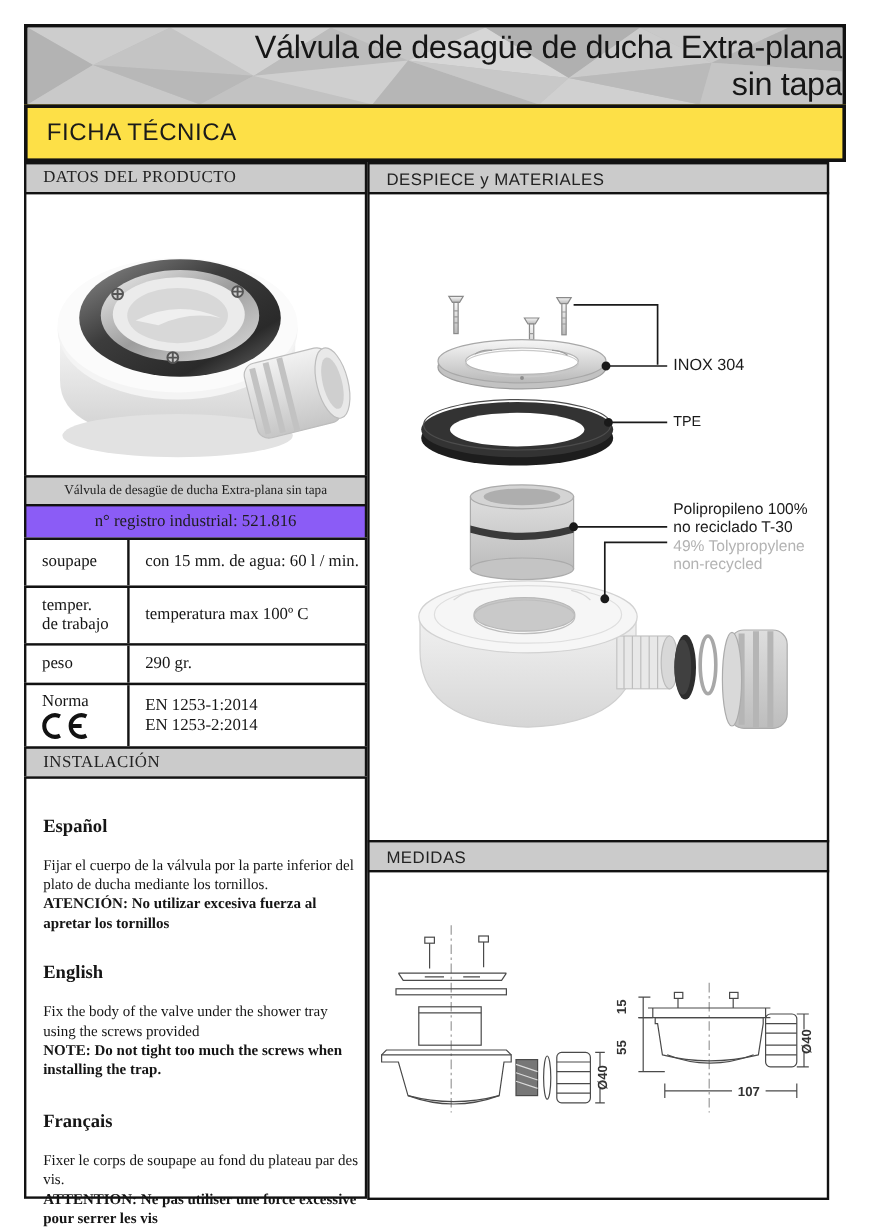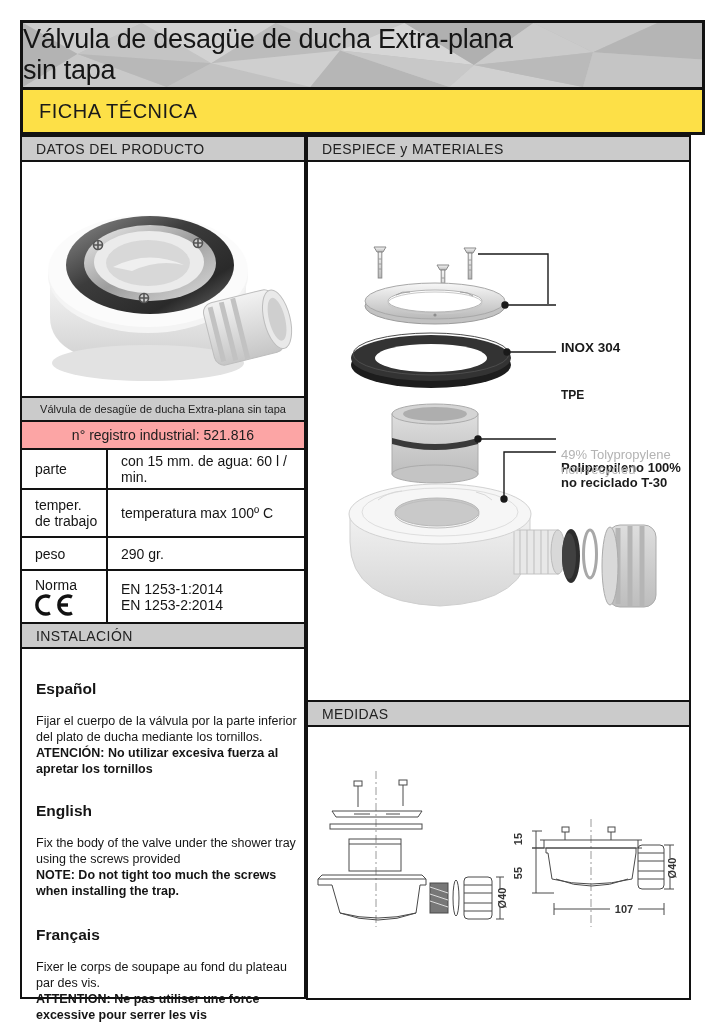--- a/index.html
+++ b/index.html
@@ -3,61 +3,61 @@
 <meta charset="utf-8">
 <style>
   html,body{margin:0;padding:0;background:#ffffff;}
   .page{position:relative;width:725px;height:1024px;background:#ffffff;
         font-family:"Liberation Sans",sans-serif;color:#151515;overflow:hidden;}
 
   
   .header-box{position:absolute;left:20px;top:20px;width:685px;height:70px;
               border:3px solid #121212;box-sizing:border-box;overflow:hidden;}
   .header-poly{position:absolute;inset:0;width:100%;height:100%;}
-  .header-title{position:relative;z-index:2;text-align:left;font-size:27px;
+  .header-title{position:relative;z-index:2;text-align:right;font-size:27px;
                 line-height:31px;padding-top:1px;color:#161616;letter-spacing:-.3px;}
   .subtitle-bar{position:absolute;left:20px;top:87px;width:685px;height:48px;
                 border:3px solid #121212;box-sizing:border-box;background:#fde047;
                 display:flex;align-items:center;padding-left:16px;font-size:20px;
                 letter-spacing:.5px;color:#1a1a1a;}
 
   
-  .left-col{position:absolute;left:20px;top:135px;width:286px;}
+  .left-col{position:absolute;left:20px;top:135px;width:286px;font-family:Liberation Serif, serif;}
   .right-col{position:absolute;left:306px;top:135px;width:385px;}
   .stack > * + *{margin-top:-2px;}
   .cellbox{border:2px solid #121212;box-sizing:border-box;background:#fff;position:relative;}
   .section-head{height:27px;background:#cbcbcb;display:flex;align-items:center;
                 padding-left:14px;font-size:14px;letter-spacing:.4px;color:#222;}
 
   
   .photo-box{height:238px;display:flex;align-items:center;justify-content:center;}
   .tbar1{height:26px;background:#cbcbcb;display:flex;align-items:center;
          justify-content:center;font-size:11px;color:#1d1d1d;text-align:center;}
-  .tbar2{height:30px;background:#fca5a5;display:flex;align-items:center;
+  .tbar2{height:30px;background:#8b5cf6;display:flex;align-items:center;
          justify-content:center;font-size:14px;color:#1d1d1d;}
   .trow{display:grid;grid-template-columns:86px 1fr;}
   .trow .tlabel{border-right:2px solid #121212;display:flex;flex-direction:column;
                 justify-content:center;padding-left:13px;font-size:14px;}
   .trow .tvalue{display:flex;flex-direction:column;justify-content:center;
                 padding-left:13px;font-size:14px;}
   .h42{height:42px}.h50{height:50px}.h35{height:35px}.h55{height:55px}
   .pre{white-space:pre-line;}
   .sr{position:absolute;width:1px;height:1px;overflow:hidden;clip-path:inset(50%);}
 
   .instructions{height:352px;padding:20px 2px 0 14px;font-size:12.5px;line-height:16px;}
   .lang-head{font-size:15.5px;font-weight:bold;margin:14px 0 16px 0;}
   .lang-head.first{margin-top:12px;}
   .lang-body{margin:0;}
   .lang-note{margin:0;font-weight:bold;}
 
   
   .diagram-box{height:542px;}
   .measure-box{height:275px;}
   .diag-label{position:absolute;font-size:13px;color:#1a1a1a;}
-  .diag-label.strong{font-weight:bold;margin-top:44px;}
+  .diag-label.strong{font-weight:normal;}
   .diag-label.gray{color:#b3b3b3;}
   .lh15{line-height:15px;}
 
   svg{display:block;}
   .dimtext{font-size:11px;font-weight:bold;fill:#333;font-family:"Liberation Sans",sans-serif;}
 </style>
 </head>
 <body>
 
 <div class="page">
@@ -151,21 +151,21 @@
           <ellipse cx="250" cy="160" rx="8" ry="22" fill="#cfcfcf"></ellipse>
         </g>
       </svg>
     </div>
 
     <div class="cellbox tbar1">Válvula de desagüe de ducha Extra-plana sin tapa</div>
 
     <div class="cellbox tbar2">n° registro industrial: 521.816</div>
 
     <div class="cellbox trow h42">
-      <div class="tlabel">parte</div>
+      <div class="tlabel">soupape</div>
       <div class="tvalue">con 15 mm. de agua: 60 l / min.</div>
     </div>
 
     <div class="cellbox trow h50">
       <div class="tlabel pre">temper.
 de trabajo</div>
       <div class="tvalue">temperatura max 100º C</div>
     </div>
 
     <div class="cellbox trow h35">

